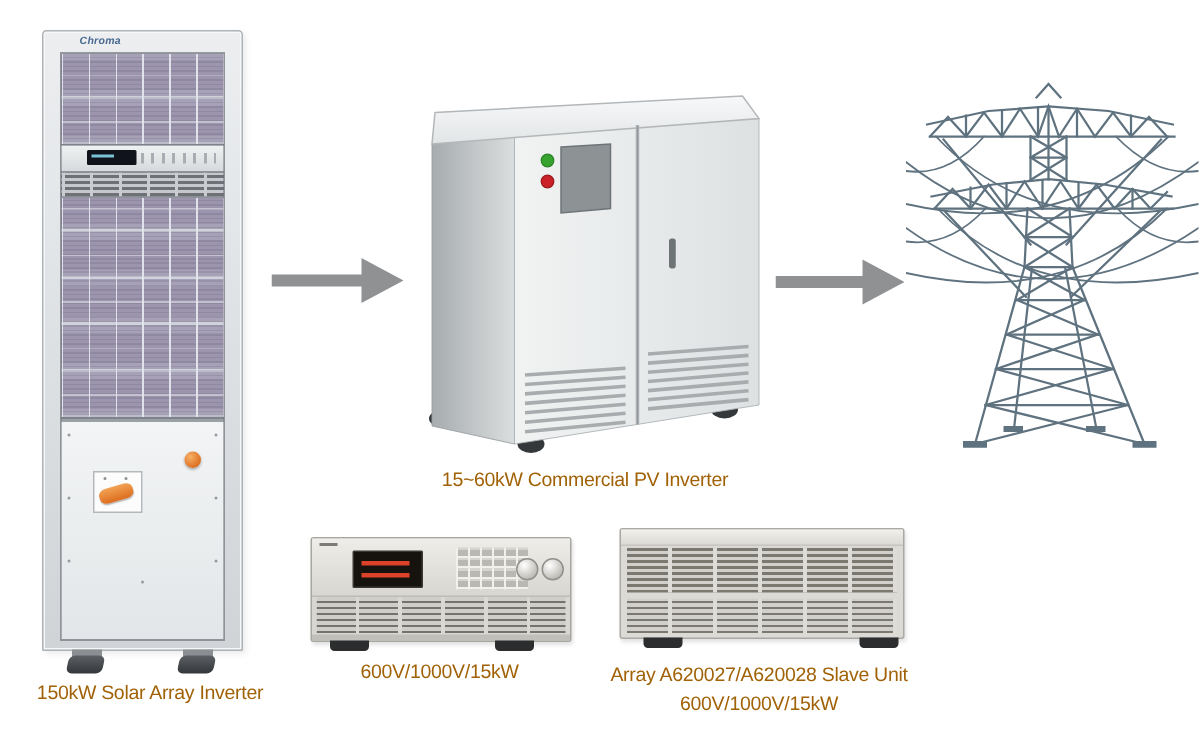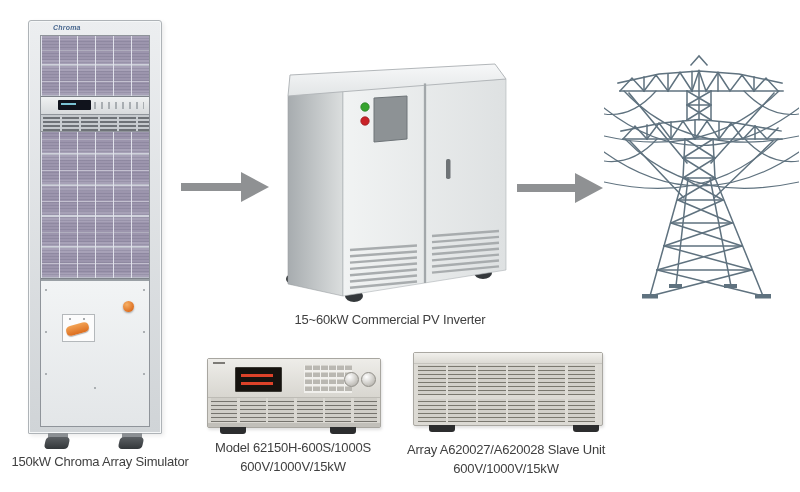--- a/index.html
+++ b/index.html
@@ -1,18 +1,18 @@
 <!DOCTYPE html>
 <html><head>
 <meta charset="utf-8">
 <style>
   html,body{margin:0;padding:0;background:#fff;}
   .stage{position:relative;width:800px;height:492px;background:#ffffff;overflow:hidden;
          font-family:"Liberation Sans",sans-serif;}
-  .cap{position:absolute;font-size:13px;line-height:19px;color:#404040;text-align:center;letter-spacing:-0.2px;}
+  .cap{position:absolute;font-size:13px;line-height:19px;color:#a16207;text-align:center;letter-spacing:-0.2px;}
 
   
   .rack{position:absolute;left:28px;top:20px;width:132px;height:412px;
         background:linear-gradient(180deg,#eceef0,#d0d4d7);
         border:1px solid #aeb3b7;border-radius:3px 3px 1px 1px;
         box-shadow:inset 0 0 0 1px #f5f7f8, 2px 2px 4px rgba(0,0,0,.08);}
   .rack-top{height:13px;display:flex;align-items:center;padding-left:24px;}
   .rack-logo{font-size:7px;font-style:italic;font-weight:bold;color:#49688f;letter-spacing:.2px;}
   .rack-inner{position:absolute;left:11px;right:11px;top:14px;bottom:6px;
         background:#4c4f56;border:1px solid #8f949a;display:flex;flex-direction:column;}
@@ -107,21 +107,21 @@
         <div class="door-screws"></div>
         <div class="pilot"></div>
         <div class="switch">
           <div class="handle"></div>
         </div>
       </div>
     </div>
     <div class="caster c1"></div>
     <div class="caster c2"></div>
   </div>
-  <div class="cap" style="left:5px;top:452px;width:190px;">150kW Chroma Array Simulator</div>
+  <div class="cap" style="left:5px;top:452px;width:190px;">150kW Solar Array Inverter</div>
 
   <svg class="arrow" style="left:181px;top:168px;" width="88" height="38" viewBox="0 0 88 38">
     <polygon points="0,15 60,15 60,4 88,19 60,34 60,23 0,23" fill="#8f9193"></polygon>
   </svg>
 
   <svg class="inverter" viewBox="0 0 230 252">
     <defs>
       <linearGradient id="lidG" x1="0" y1="0" x2="0" y2="1">
         <stop offset="0" stop-color="#f7f8f9"></stop>
           <stop offset="1" stop-color="#e2e5e6"></stop>
@@ -221,21 +221,20 @@
       <div class="m-keypad"></div>
       <div class="m-knob k1"></div>
       <div class="m-knob k2"></div>
     </div>
     <div class="m-grille"></div>
     <div class="m-base"></div>
     <div class="foot f1"></div>
     <div class="foot f2"></div>
   </div>
   <div class="cap" style="left:203px;top:438px;width:180px;">
-    <div>Model 62150H-600S/1000S</div>
     <div>600V/1000V/15kW</div>
   </div>
 
   <div class="slave">
     <div class="s-top"></div>
     <div class="s-grille s-r1"></div>
     <div class="s-grille s-r2"></div>
     <div class="foot f1"></div>
     <div class="foot f2"></div>
   </div>

